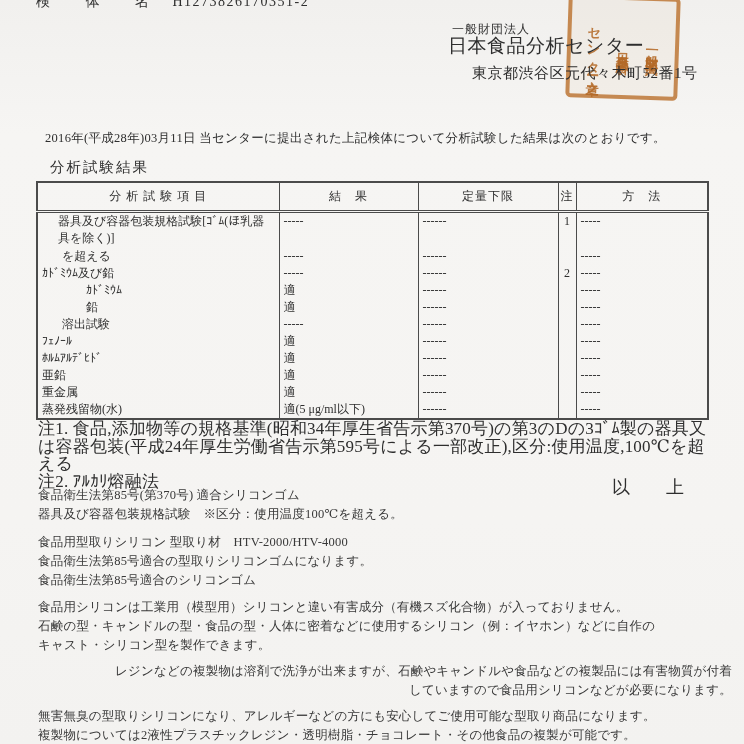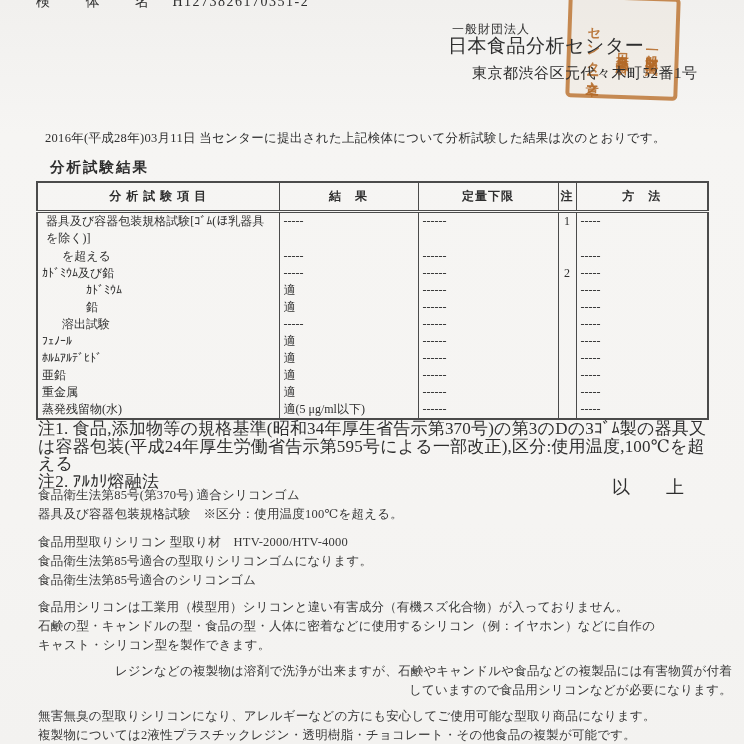--- a/index.html
+++ b/index.html
@@ -22,33 +22,33 @@
     border:4px solid rgba(186,112,44,.8); border-radius:5px; transform:rotate(2deg);
     display:flex; flex-direction:row-reverse; justify-content:space-evenly; align-items:center;
     background:rgba(210,150,90,.06);
   }
   .seal-col {
     writing-mode:vertical-rl; font-size:13px; line-height:1;
     color:rgba(180,106,40,.88); font-weight:bold; letter-spacing:2px;
   }
   
   .intro { position:absolute; top:130px; left:45px; font-size:12.5px; letter-spacing:.3px; }
-  .table-title { position:absolute; top:158px; left:50px; font-size:14.5px; font-weight:bold; letter-spacing:2px; }
+  .table-title { position:absolute; top:158px; left:50px; font-size:14.5px; font-weight:normal; letter-spacing:2px; }
   table.results { position:absolute; top:181px; left:36px; width:671px; border-collapse:collapse; table-layout:fixed; font-size:12px; border:2px solid #4b4b4b; }
   table.results th {
     border:1px solid #4b4b4b; border-bottom:3px double #4b4b4b;
-    height:27px; font-weight:bold; letter-spacing:1px; padding:0 2px;text-align:center;
+    height:27px; font-weight:normal; letter-spacing:1px; padding:0 2px;text-align:center;
   }
   table.results td {
     border-left:1px solid #4b4b4b; border-right:1px solid #4b4b4b;
     padding:0 4px; line-height:17px; vertical-align:top; overflow:hidden;
   }
   tr.row-tall td { height:35px; }
   tr.row-std  td { height:17px; }
-  td.c-item.ind0 { padding-left:8px; }
+  td.c-item.ind0 { padding-left:20px; }
   td.c-item.ind1 { padding-left:24px; }
   td.c-item.ind2 { }
   td.c-item.ind3 { padding-left:48px; }
   td.c-note { text-align:center; padding:0 1px; }
   
   .notes { position:absolute; top:420px; left:38px; width:678px; font-size:17px; line-height:17.5px; letter-spacing:.2px; }
   .closing { position:absolute; top:475px; left:612px; font-size:18px; letter-spacing:9px; white-space:nowrap; }
   .para { position:absolute; left:38px; width:694px; font-size:12.5px; line-height:19px; letter-spacing:.2px; white-space:pre-line; color:#383838; }
   .para-1 { top:486px; }
   .para-2 { top:533px; }

